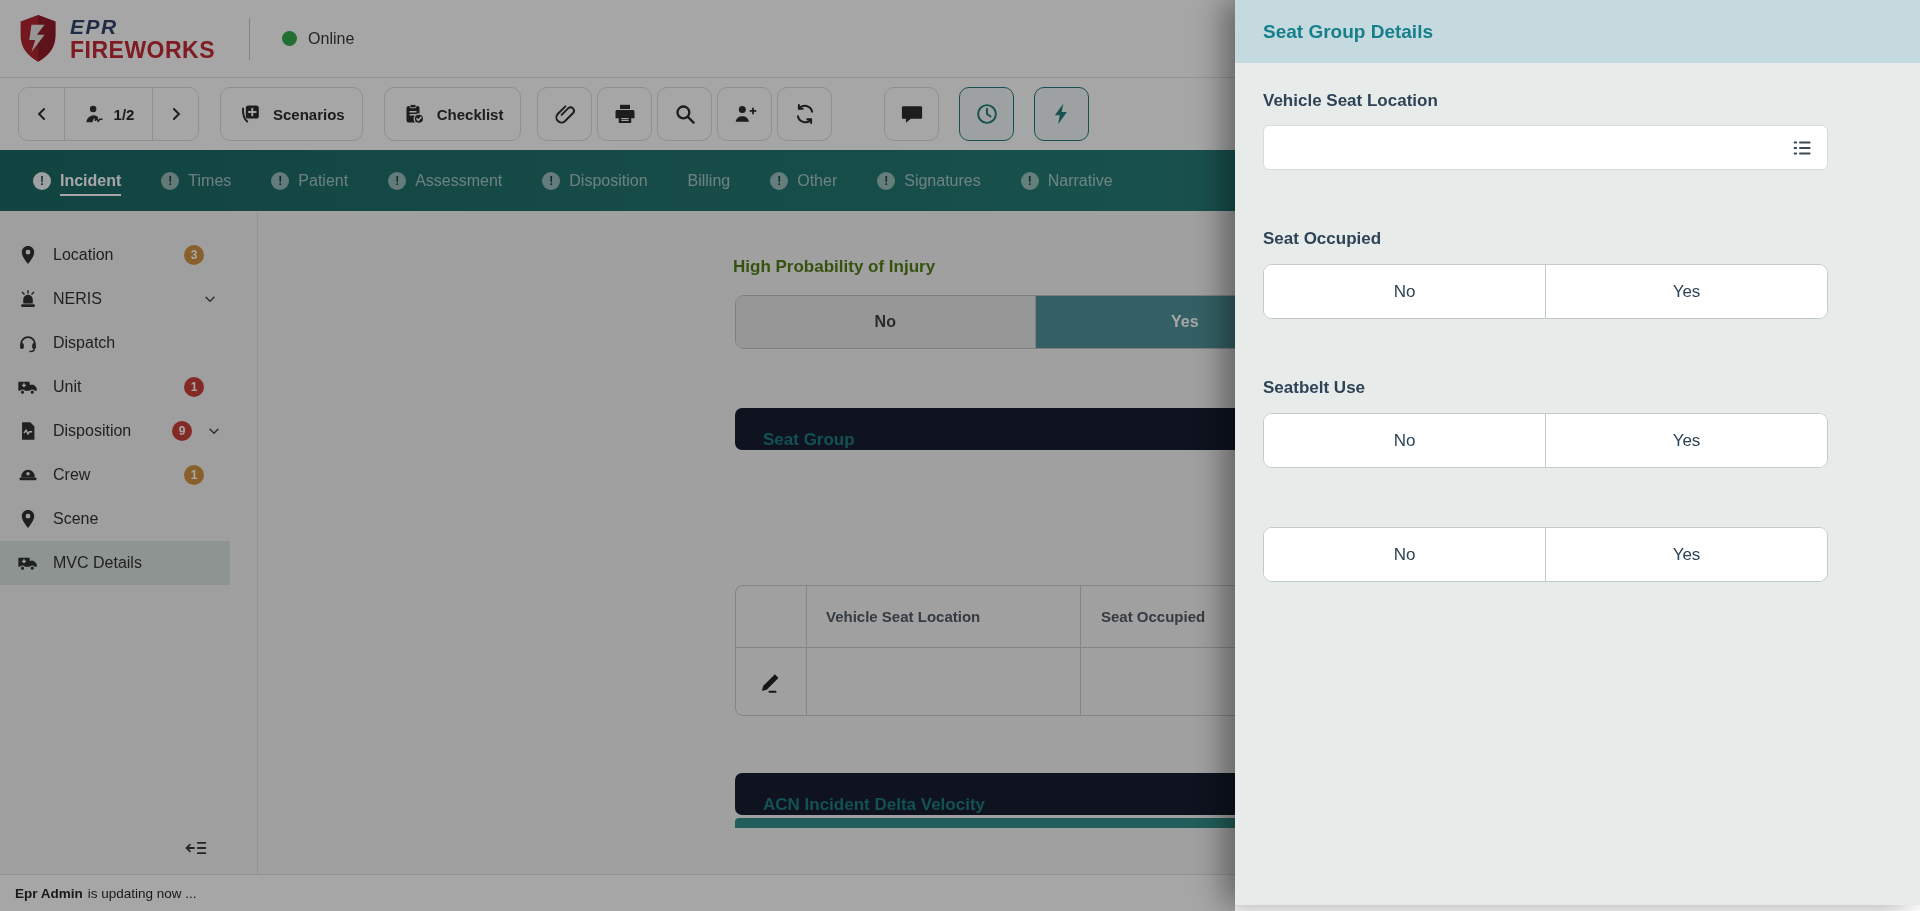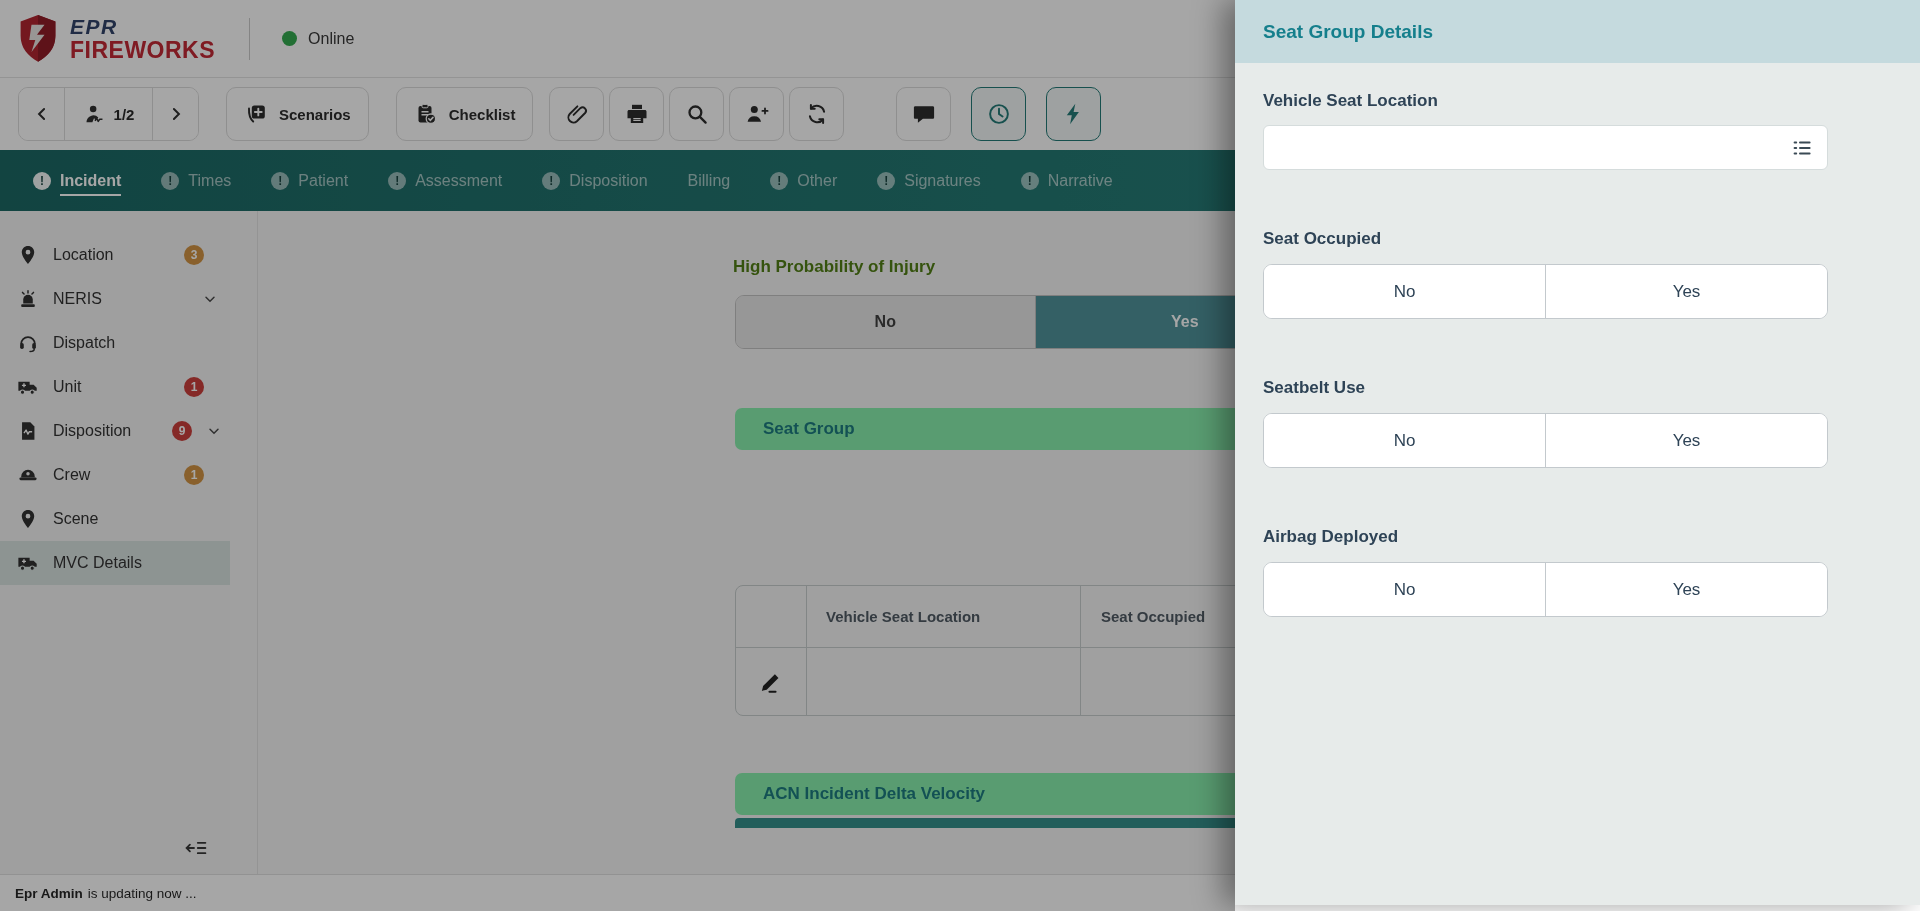--- a/index.html
+++ b/index.html
@@ -23,21 +23,21 @@
   .toolbar { position:absolute; left:0; top:78px; width:1920px; height:72px; background:#ffffff;
              display:flex; align-items:center; padding-left:18px; }
   .pager { display:flex; align-items:stretch; height:54px; border:1px solid #dbdbdb; border-radius:10px;
            overflow:hidden; background:#fff; }
   .pager-cell { display:flex; align-items:center; justify-content:center; color:#2a2a2a; background:#fff; }
   .pager-prev, .pager-next { width:45px; }
   .pager-mid { width:89px; border-left:1px solid #dbdbdb; border-right:1px solid #dbdbdb; gap:8px; }
   .pager-label { font-size:15px; font-weight:700; color:#222; }
   .tbtn { height:54px; display:flex; align-items:center; justify-content:center; gap:11px;
           background:#fff; border:1px solid #dbdbdb; border-radius:10px; color:#262626;
-          font-size:15px; font-weight:600; padding:0 17px; margin-left:27px; }
+          font-size:15px; font-weight:600; padding:0 17px; margin-left:21px; }
   .tbtn.icon-only { width:55px; padding:0; margin-left:5px; }
   .tbtn.first-icon { margin-left:16px; }
   .tbtn.gap-left { margin-left:52px; }
   .tbtn.teal { border:1.5px solid #1e7874; color:#1e7874; background:#f2f7f7; margin-left:20px; }
   .tbtn svg { flex:none; }
 
   
   .navbar { position:absolute; left:0; top:150px; width:1920px; height:61px;
             background:linear-gradient(90deg,#156460 0%, #1e7670 55%, #27827c 100%);
             display:flex; align-items:center; padding-left:33px; gap:40px; }
@@ -66,22 +66,22 @@
   .content-divider { position:absolute; left:257px; top:211px; bottom:37px; width:1px; background:#e2e2e2; }
 
   
   .content-col { position:absolute; left:735px; top:211px; width:600px; height:663px; }
   .hp-heading { position:absolute; top:46px; left:-2px; font-size:17px; font-weight:700; color:#4d7c0f; }
   .noyes-big { position:absolute; top:84px; left:0; width:600px; height:54px; display:flex;
                border:1px solid #c2c2c2; border-radius:9px; overflow:hidden; }
   .noyes-big .half { flex:1; display:flex; align-items:center; justify-content:center; font-size:16px; font-weight:600; }
   .noyes-big .no-half { background:#e7e7e7; color:#3b3b3b; border-right:1px solid #c2c2c2; }
   .noyes-big .yes-half { background:#4b9199; color:#ffffff; }
-  .section-bar { position:absolute; left:0; width:600px; height:42px; background:#86efac; border-radius:7px;
-                 display:flex; align-items:center; padding-left:28px; color:#17797e; font-size:17px; font-weight:700; }
+  .section-bar { position:absolute; left:0; width:600px; height:42px; background:#0f172a; border-radius:7px;
+                 display:flex; align-items:flex-end; padding-left:28px; color:#17797e; font-size:17px; font-weight:700; }
   .sg-bar { top:197px; }
   .acn-bar { top:562px; }
   .seat-table { position:absolute; top:374px; left:0; width:600px; height:131px;
                 border:1px solid #c6cccc; border-radius:8px; display:flex; flex-direction:column; }
   .t-head { height:62px; display:flex; border-bottom:1px solid #c6cccc; }
   .t-body { flex:1; display:flex; }
   .t-c1 { width:71px; border-right:1px solid #c6cccc; display:flex; align-items:center; justify-content:center; }
   .t-c2 { width:274px; border-right:1px solid #c6cccc; display:flex; align-items:center; padding-left:19px; }
   .t-c3 { flex:1; display:flex; align-items:center; padding-left:20px; }
   .t-head .cell-text { font-size:15px; font-weight:600; color:#4b5660; }
@@ -487,21 +487,20 @@
 
       <div class="d-group">
         <div class="d-label">Seatbelt Use</div>
         <div class="nb-row">
           <div class="nb nb-no">No</div>
           <div class="nb">Yes</div>
         </div>
       </div>
 
       <div class="d-group">
-        <div class="d-label">Airbag Deployed</div>
         <div class="nb-row">
           <div class="nb nb-no">No</div>
           <div class="nb">Yes</div>
         </div>
       </div>
 
     </div>
   </div>
 
 </div>

